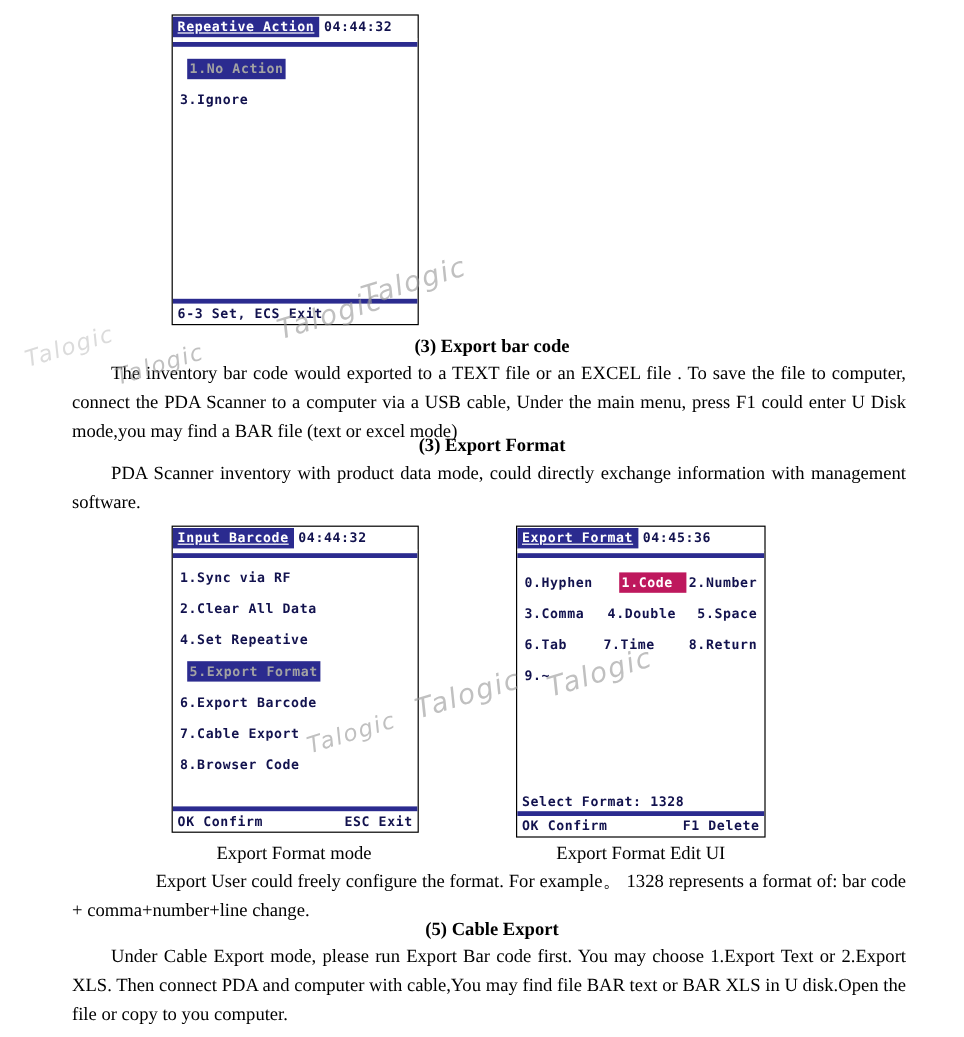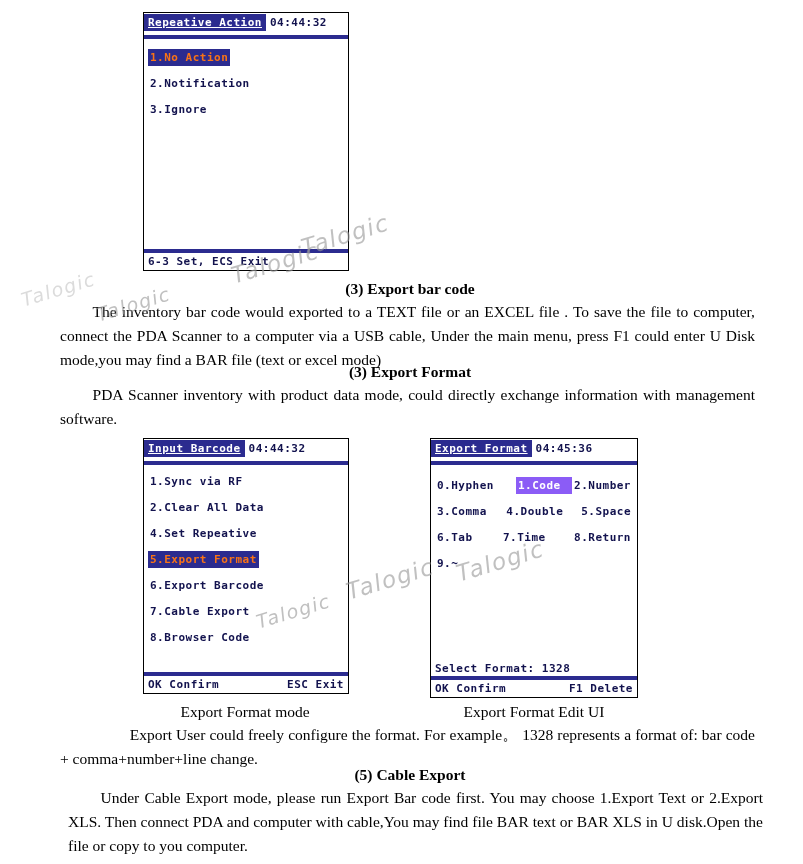--- a/index.html
+++ b/index.html
@@ -65,39 +65,40 @@
     white-space: pre;
     letter-spacing: 0.5px;
     color: #12124e;
     padding: 3px 2px;
     margin-bottom: 9px;
     display: inline-block;
     font-weight: 600;
   }
   .pda-item.selected {
     background: #2b2b8f;
-    color: #f97316;
+    color: #a3a3a3;
+    margin-left: 8px;
   }
   .pda-row {
     display: block;
   }
   
   .pda-grid-row {
     display: flex;
     margin-bottom: 9px;
   }
   .pda-cell {
     white-space: pre;
     letter-spacing: 0.5px;
     color: #12124e;
     padding: 3px 2px;
     font-weight: 600;
   }
   .pda-cell.selected {
-    background: #8b5cf6;
+    background: #be185d;
     color: #ffffff;
     margin-left: 20px;
   }
   .pda-cell.c0 { width: 72px; }
   .pda-cell.c1 { width: 78px; }
   .pda-cell.c2 { width: auto; }
 
   .pda-footer-wrap {
     position: absolute;
     left: 0;
@@ -177,23 +178,20 @@
     <span class="pda-title">Repeative Action</span>
     <span class="pda-time">04:44:32</span>
   </div>
   <div class="pda-rule"></div>
 
   <div class="pda-body">
     <div class="pda-row">
       <span class="pda-item selected">1.No Action</span>
     </div>
     <div class="pda-row">
-      <span class="pda-item">2.Notification</span>
-    </div>
-    <div class="pda-row">
       <span class="pda-item">3.Ignore</span>
     </div>
   </div>
 
   <div class="pda-footer-wrap">
     <div class="pda-footer-rule"></div>
     <div class="pda-footer">
       <span>6-3 Set, ECS Exit</span>
       <span></span>
     </div>
@@ -289,21 +287,21 @@
 </div>
 
 <div class="caption" style="left:140px; top:703px; width:210px;">Export Format mode</div>
 
 <div class="caption" style="left:428px; top:703px; width:212px;">Export Format Edit UI</div>
 
 <div class="doc-text para indent-big" style="left:60px; top:723px; width:695px;">Export User could freely configure the format. For example。 1328 represents a format of: bar code + comma+number+line change.</div>
 
 <div class="doc-text heading" style="left:60px; top:766px; width:700px;">(5) Cable Export</div>
 
-<div class="doc-text para indent" style="left:68px; top:786px; width:695px;">Under Cable Export mode, please run Export Bar code first. You may choose 1.Export Text or 2.Export XLS. Then connect PDA and computer with cable,You may find file BAR text or BAR XLS in U disk.Open the file or copy to you computer.</div>
+<div class="doc-text para indent" style="left:60px; top:786px; width:695px;">Under Cable Export mode, please run Export Bar code first. You may choose 1.Export Text or 2.Export XLS. Then connect PDA and computer with cable,You may find file BAR text or BAR XLS in U disk.Open the file or copy to you computer.</div>
 
 <div class="wm" style="left:300px; top:222px; transform:rotate(-17deg);">Talogic</div>
 <div class="wm" style="left:230px; top:250px; transform:rotate(-17deg);">Talogic</div>
 <div class="wm wm-sm" style="left:95px; top:293px; transform:rotate(-17deg);">Talogic</div>
 <div class="wm wm-sm" style="left:255px; top:600px; transform:rotate(-17deg);">Talogic</div>
 <div class="wm" style="left:345px; top:566px; transform:rotate(-17deg);">Talogic</div>
 <div class="wm" style="left:455px; top:548px; transform:rotate(-17deg);">Talogic</div>
 <div class="wm wm-sm" style="left:20px; top:278px; transform:rotate(-17deg); opacity:0.35;">Talogic</div>
 
 </body></html>

